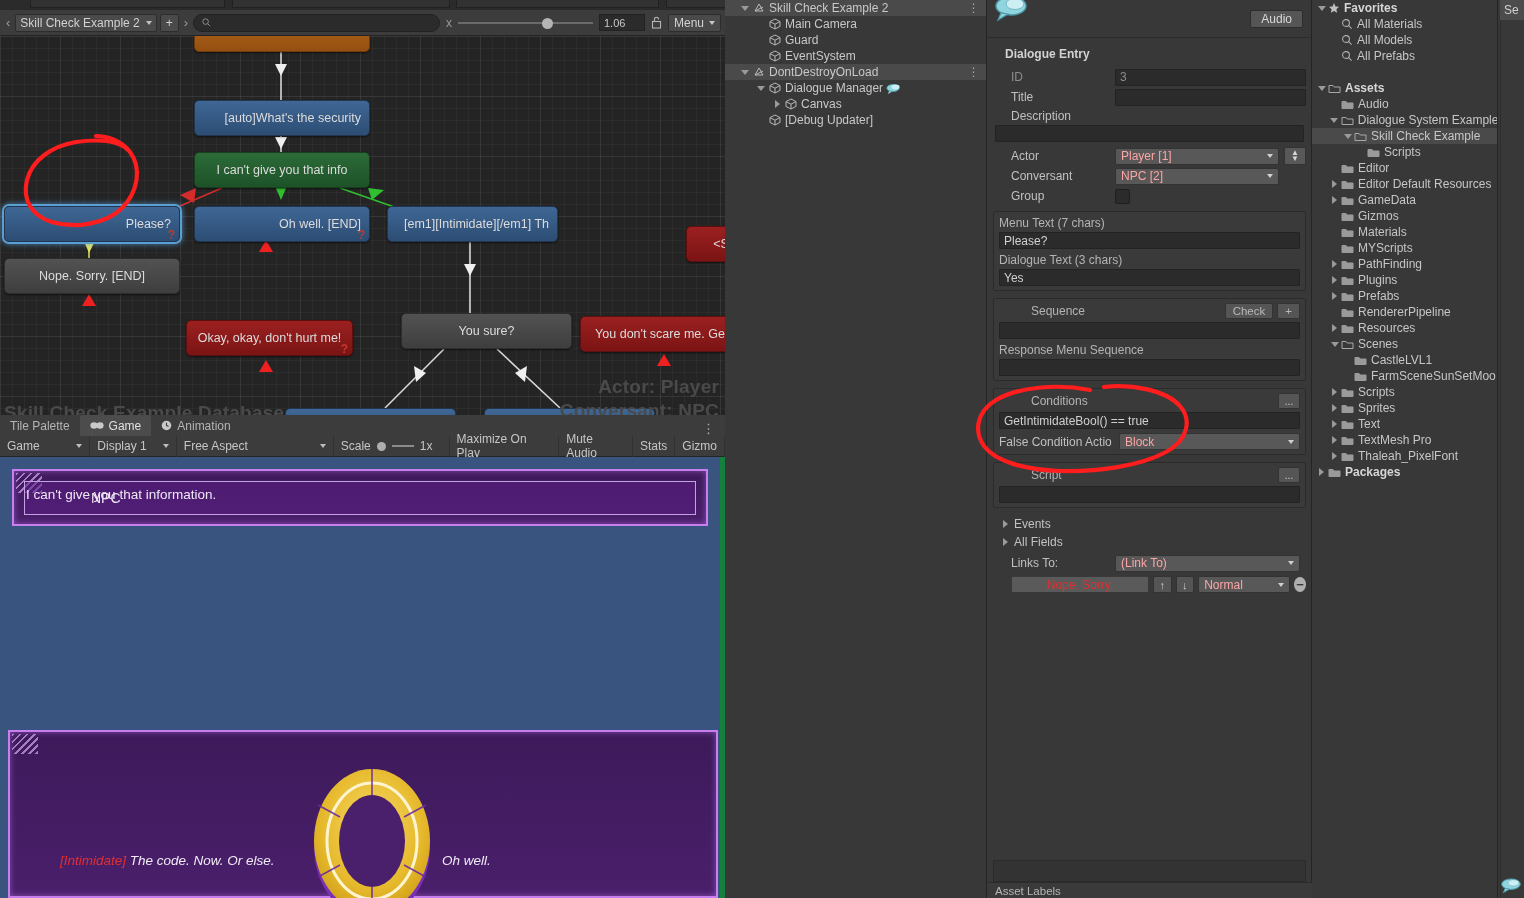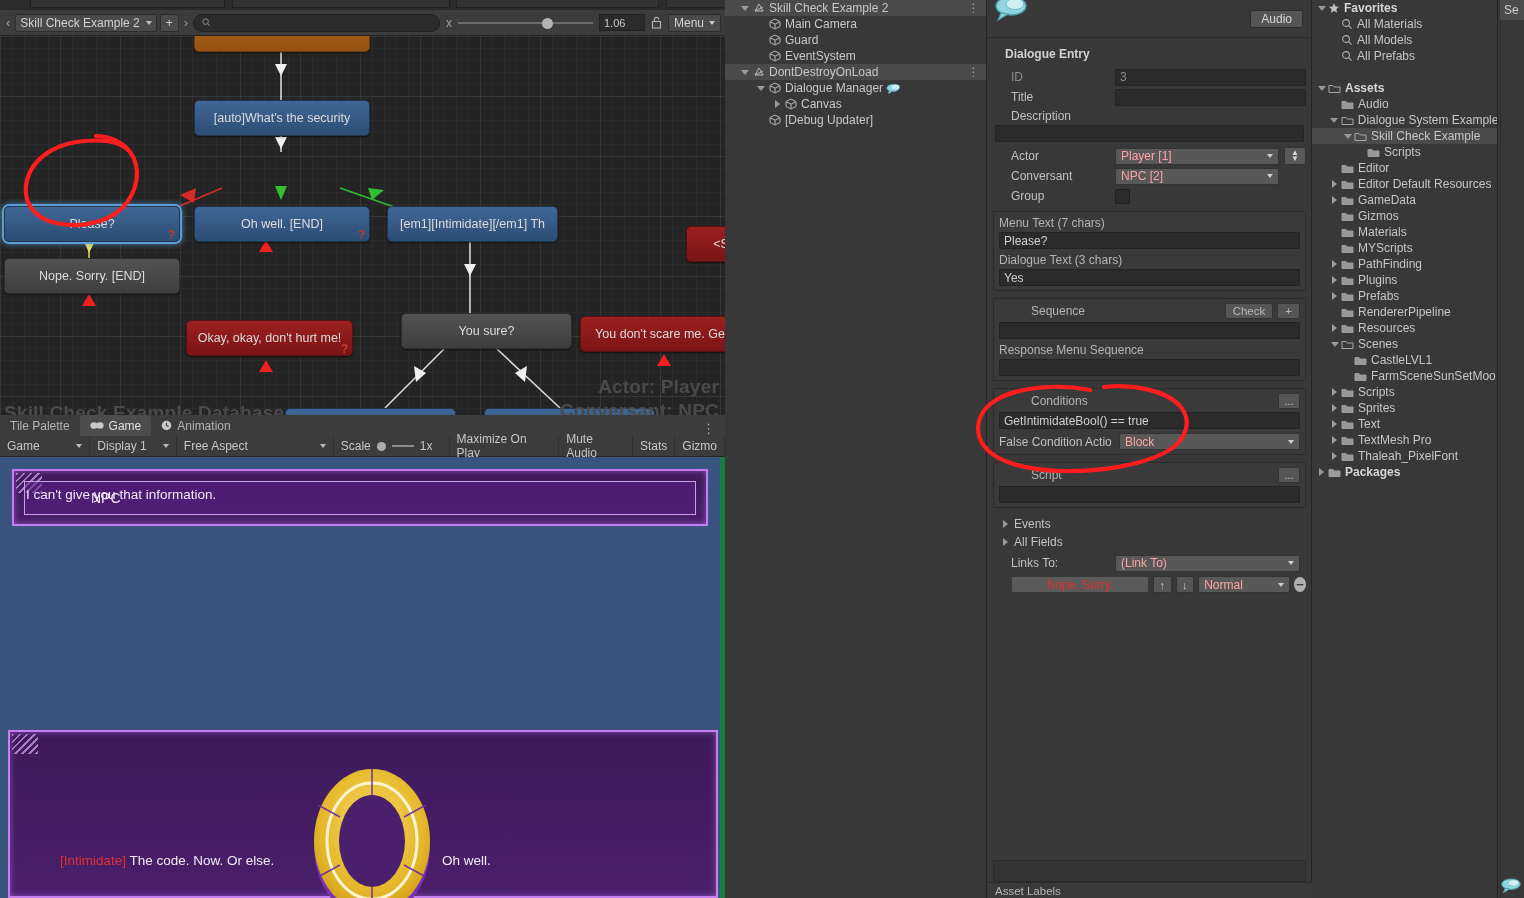--- a/index.html
+++ b/index.html
@@ -46,21 +46,21 @@
      background-image:
         linear-gradient(to right, rgba(255,255,255,.030) 1px, transparent 1px),
         linear-gradient(to bottom, rgba(255,255,255,.030) 1px, transparent 1px),
         linear-gradient(to right, rgba(255,255,255,.055) 1px, transparent 1px),
         linear-gradient(to bottom, rgba(255,255,255,.055) 1px, transparent 1px);
      background-size: 12px 12px, 12px 12px, 60px 60px, 60px 60px;
   }
   .node{ position:absolute; border-radius:5px; display:flex; align-items:center; justify-content:center;
      color:#dcdcdc; font-size:12.5px; padding:0 8px; overflow:hidden; white-space:nowrap;
      box-shadow:0 1px 2px rgba(0,0,0,.55); }
-  .n-blue{ background:linear-gradient(#3f6795,#2c4d74); border:1px solid #22374f; }
+  .n-blue{ background:linear-gradient(#3f6795,#2c4d74); border:1px solid #22374f;justify-content:flex-end; }
   .n-green{ background:linear-gradient(#2c6b38,#1d5228); border:1px solid #17401f; }
   .n-red{ background:linear-gradient(#9b2020,#7b1414); border:1px solid #5e0f0f; }
   .n-grey{ background:linear-gradient(#525252,#3e3e3e); border:1px solid #2e2e2e; }
   .n-orange{ background:linear-gradient(#b5661a,#944f11); border:1px solid #703c0c; }
   .n-sel{ box-shadow:0 0 0 2px #5a9fd4, 0 0 6px 2px rgba(90,159,212,.75); }
   .qmark{ position:absolute; right:4px; bottom:-1px; color:#c0392b; font-size:12px; font-weight:bold; }
   .watermark{ position:absolute; color:#4a4a4a; font-size:19px; font-weight:bold; letter-spacing:.2px; }
   .wm-right{ text-align:right; }
 
   
@@ -79,21 +79,21 @@
 
   .dlg-panel{ position:absolute; background:linear-gradient(#3d1a5a,#4a1f6b);
      border:2px solid #c77ff0; box-shadow:0 0 6px rgba(180,110,230,.6) inset; }
   .dlg-corner{ position:absolute; left:2px; top:2px; width:26px;height:20px;
      background:repeating-linear-gradient(135deg,#b98fd8 0 2px, transparent 2px 5px); opacity:.85;}
   .npc-name-bar{ position:absolute; left:10px; top:10px; right:10px; height:34px;
      background:rgba(90,30,130,.55); border:1px solid #c6a0e4; display:flex; align-items:center; }
   .npc-name{ margin-left:66px; color:#efe7f6; font-size:14px; }
   .npc-line{ position:absolute; left:12px; bottom:22px; color:#eee8f5; font-size:13.5px; }
 
-  #menu-panel{ position:absolute; left:8px; top:273px; width:710px; height:168px; }
+  #menu-panel{ position:absolute; left:8px; top:273px; width:710px; height:168px;font-style:italic; }
   #wheel{ position:absolute; left:282px; top:27px; width:160px; height:160px; }
   .resp-left{ position:absolute; left:50px; bottom:28px; font-size:13.5px; color:#f0ecf5; }
   .resp-left .tag{ color:#e03030; }
   .resp-right{ position:absolute; left:432px; bottom:28px; font-size:13.5px; color:#f0ecf5; }
 
   
   #hierarchy{ left:725px; top:0; width:262px; height:898px; background:#383838; border-right:1px solid #242424; }
   .hrow{ height:16px; display:flex; align-items:center; font-size:12px; color:#c8c8c8; padding-right:6px; position:relative;}
   .hrow.sel{ background:#4a4a4a; }
   .hrow .fold{ width:12px; display:flex; justify-content:center; }
@@ -255,20 +255,23 @@
         <polygon points="657,330 671,330 664,318"></polygon>
       </g>
     </svg>
 
     <div class="node n-orange" style="left:194px;top:-18px;width:176px;height:34px">
         <span></span>
       </div>
     <div class="node n-blue" style="left:194px;top:64px;width:176px;height:36px">
         <span>[auto]What's the security</span>
       </div>
+    <div class="node n-green" style="left:194px;top:116px;width:176px;height:36px">
+        <span>I can't give you that info</span>
+      </div>
     <div class="node n-blue n-sel" style="left:4px;top:170px;width:176px;height:36px">
         <span>Please?</span>
         <span class="qmark">?</span>
       </div>
     <div class="node n-blue" style="left:194px;top:170px;width:176px;height:36px">
         <span>Oh well. [END]</span>
         <span class="qmark">?</span>
       </div>
     <div class="node n-blue" style="left:387px;top:170px;width:171px;height:36px">
         <span>[em1][Intimidate][/em1] Th</span>

